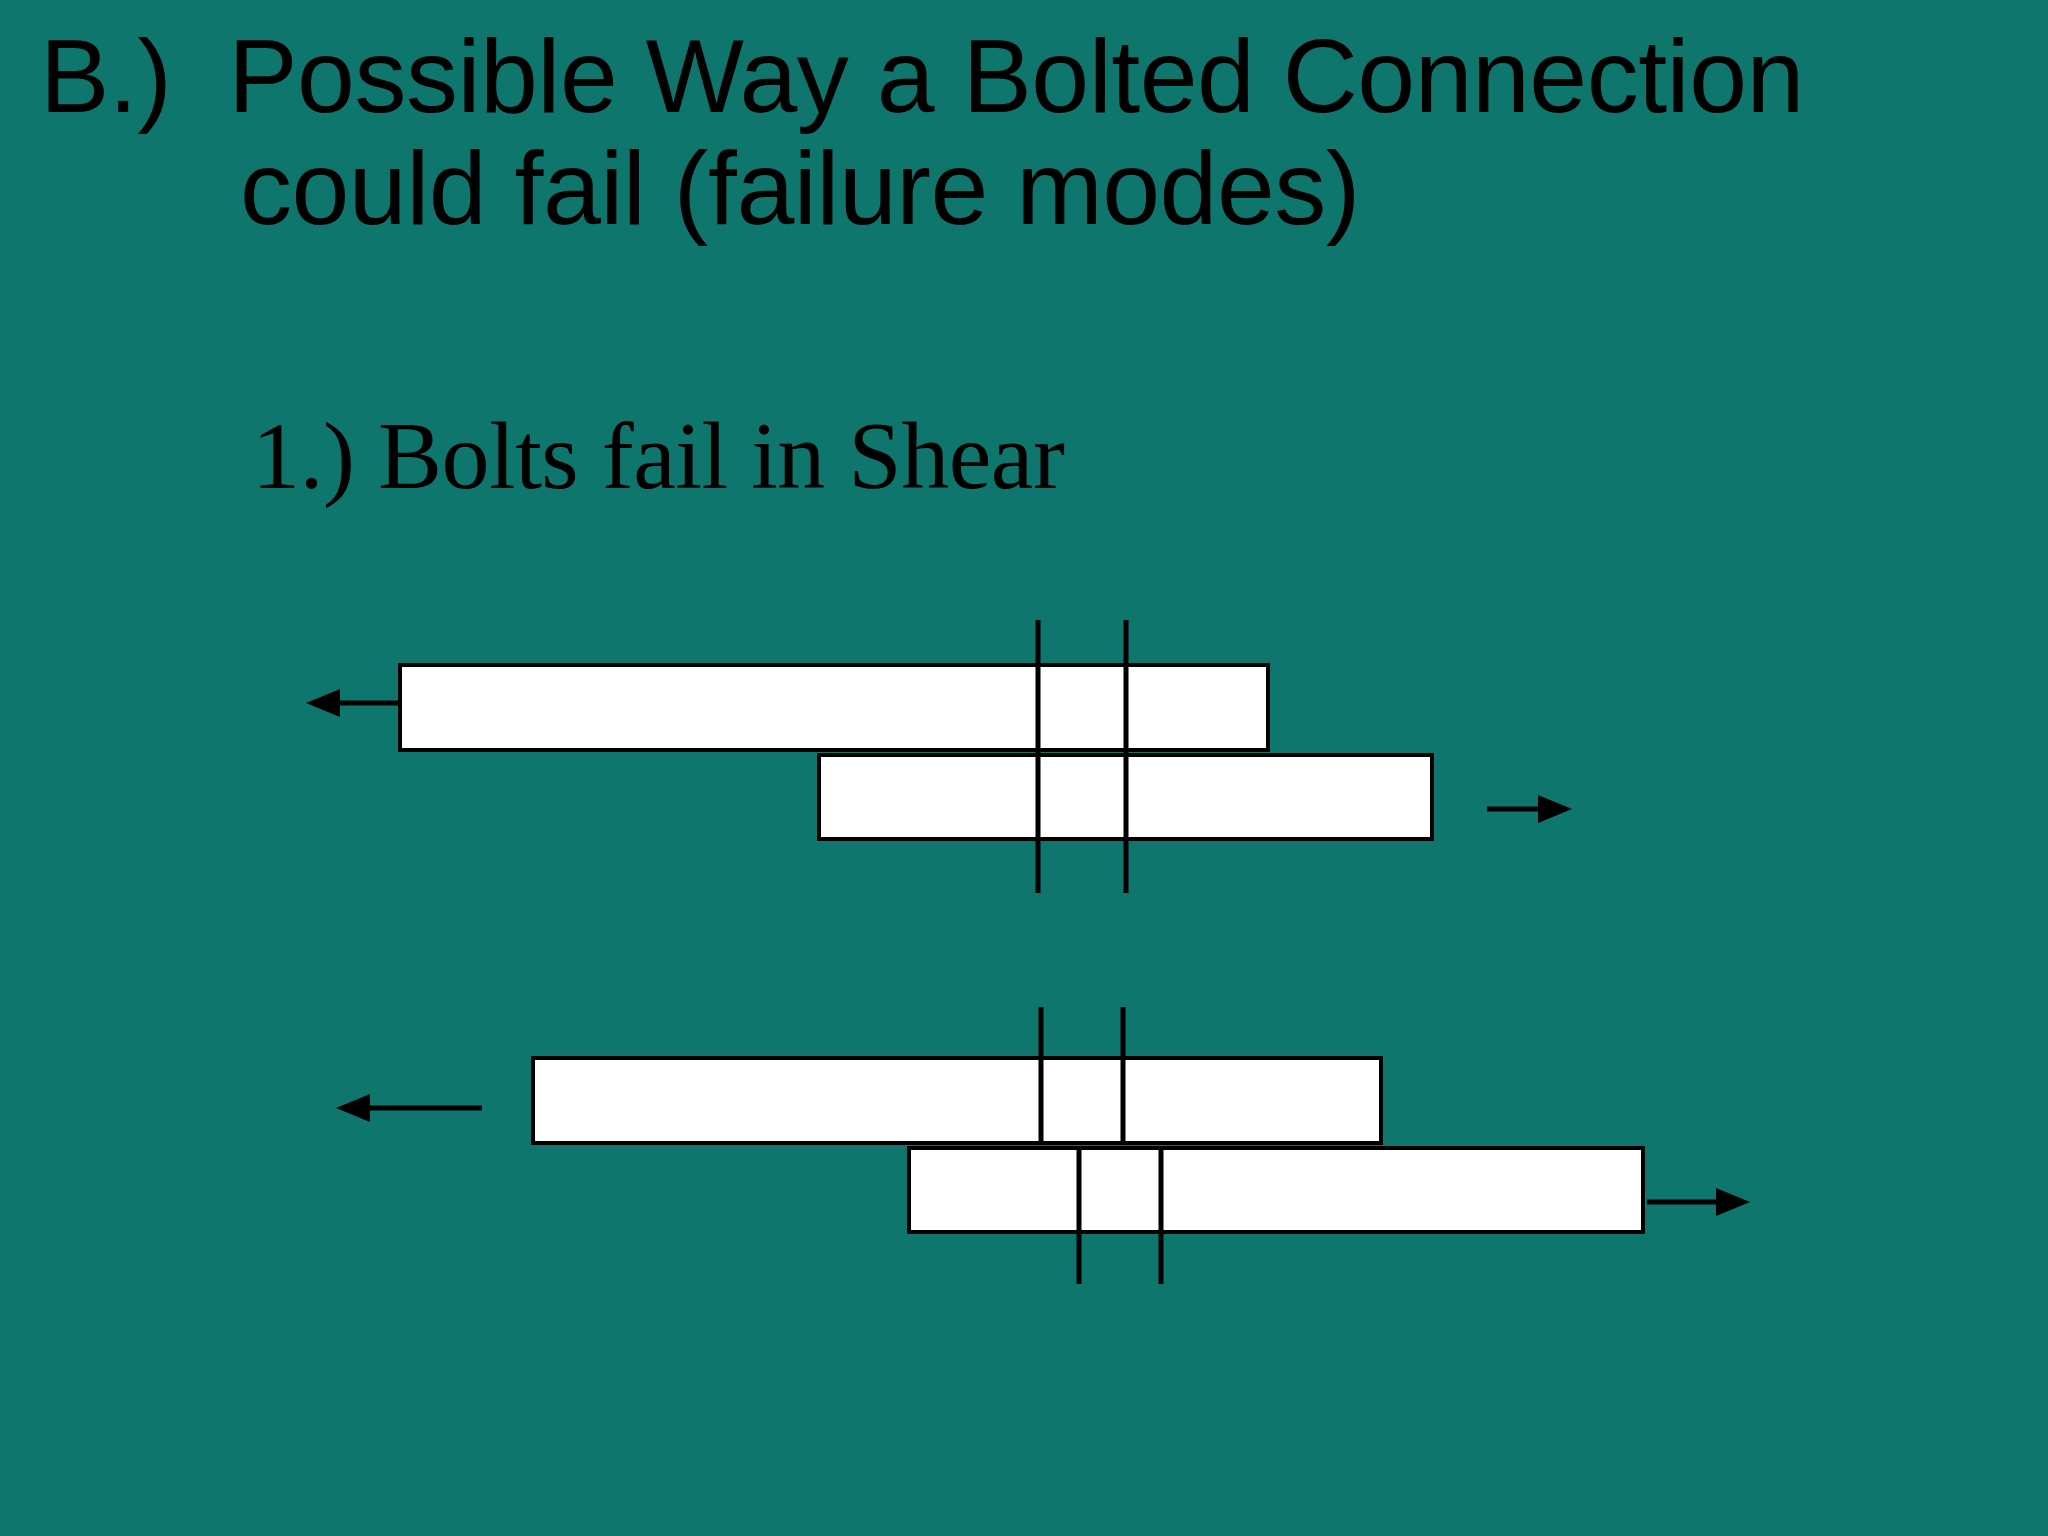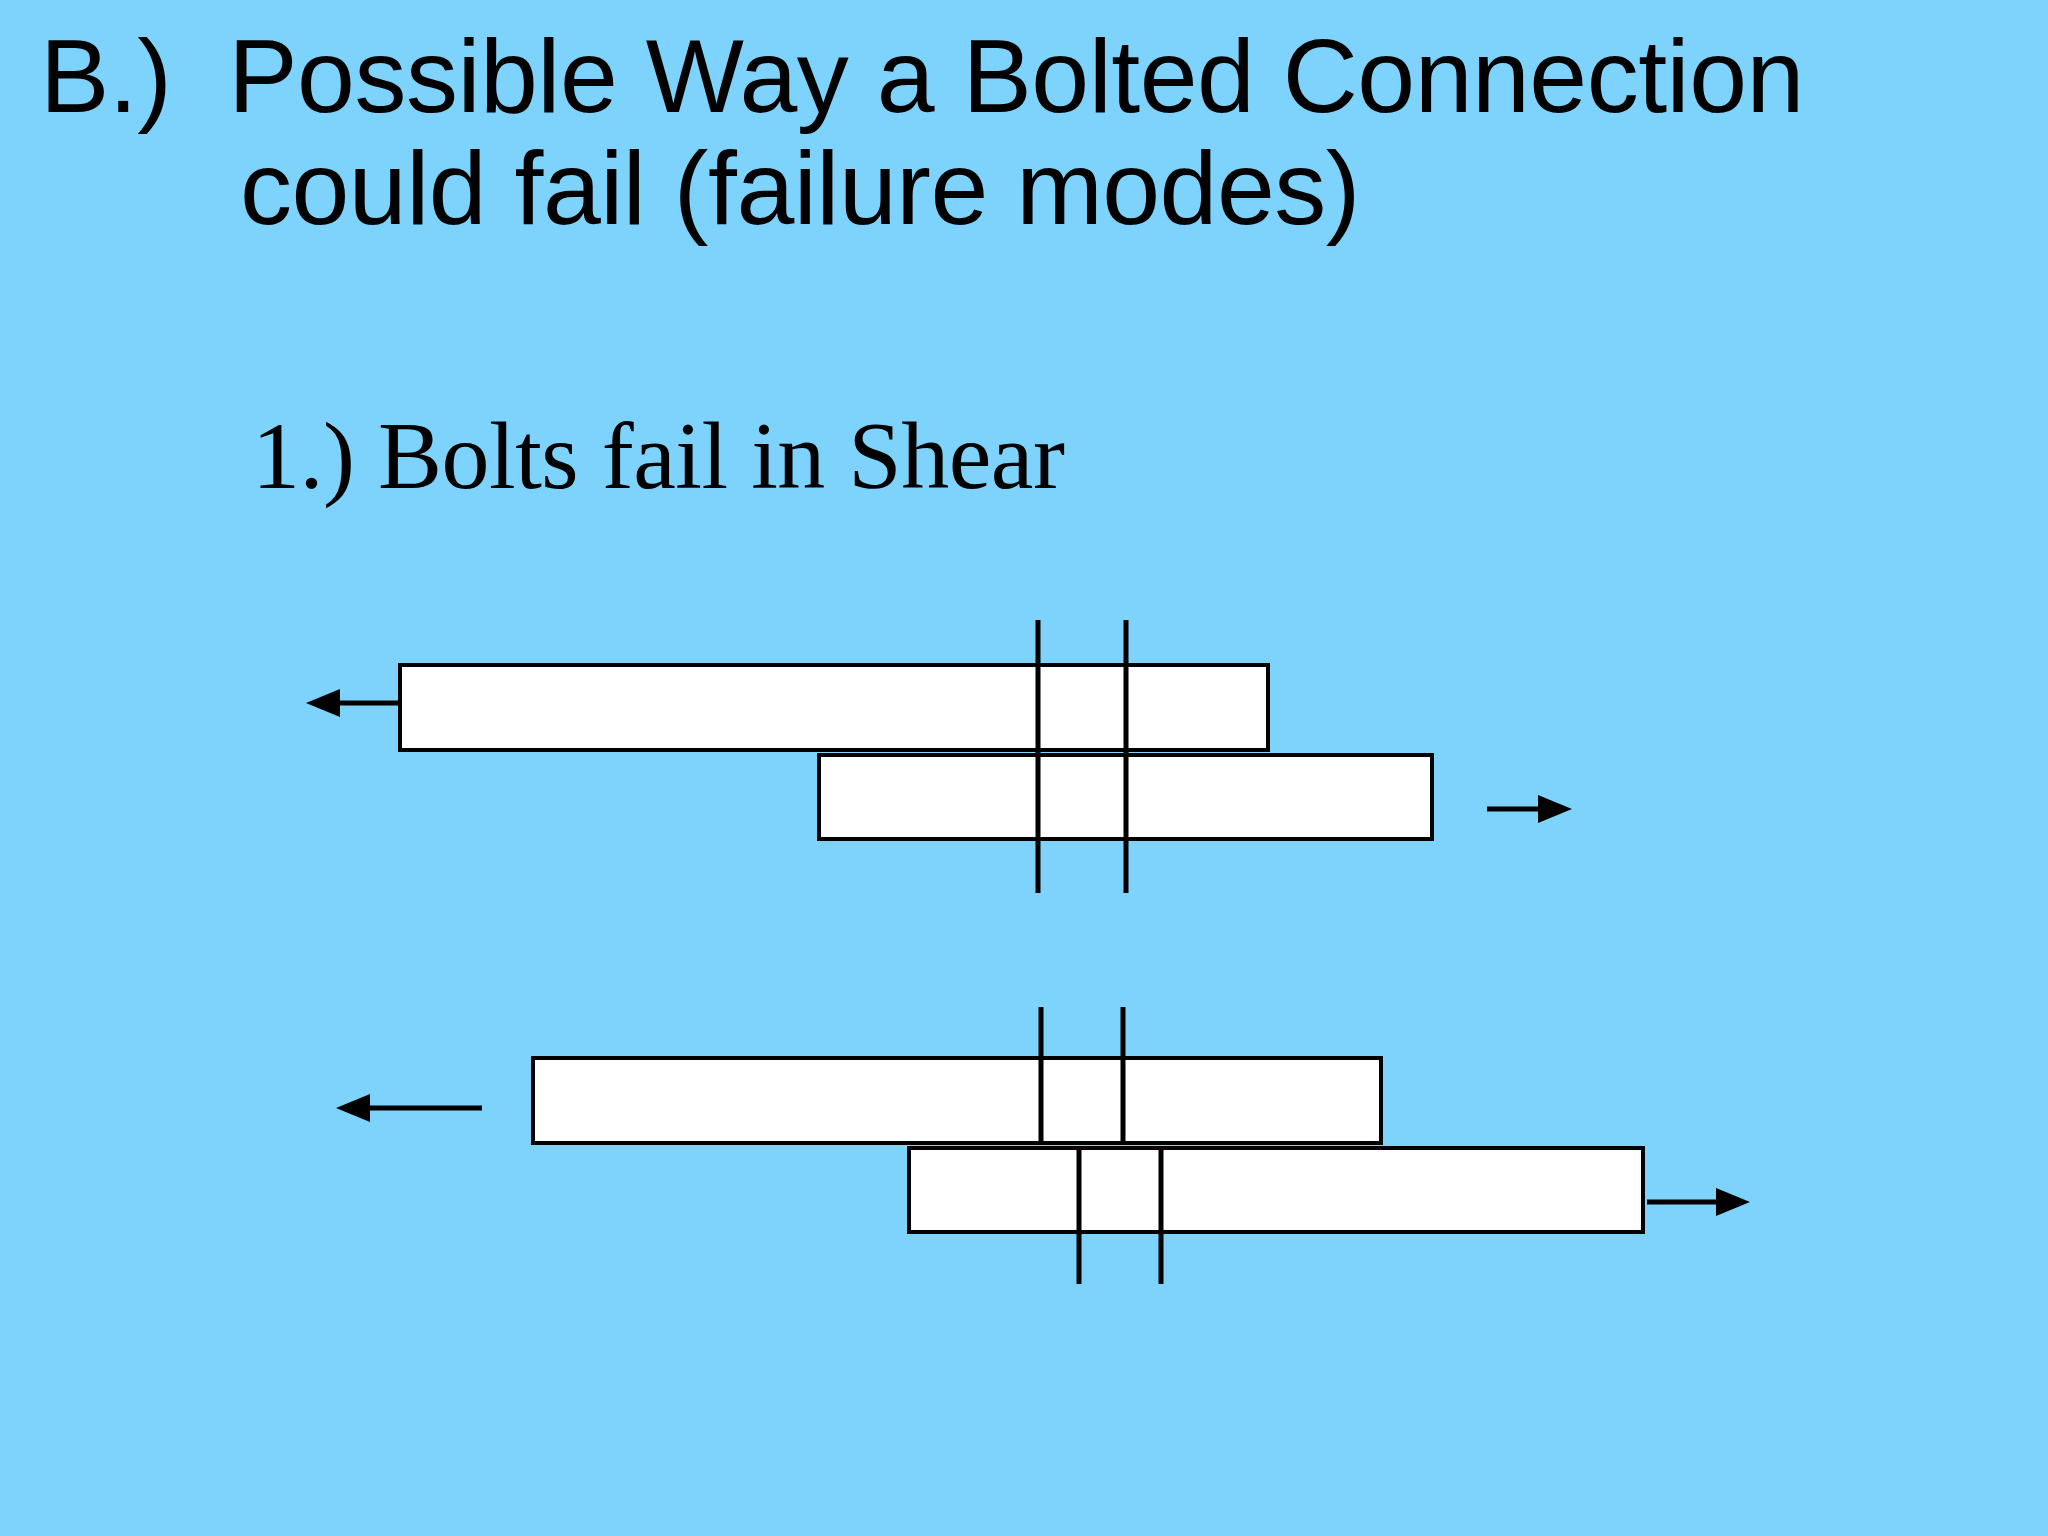--- a/index.html
+++ b/index.html
@@ -14,21 +14,21 @@
     overflow: hidden;
     font-family: "Liberation Sans", sans-serif;
     color: #000000;
   }
   #slide {
     position: absolute;
     left: 0;
     top: 0;
     width: 2048px;
     height: 1536px;
-    background: #7dd3fc;
+    background: #0f766e;
   }
 
   
   .title-block {
     position: absolute;
     left: 40px;
     top: 20px;
     width: 1900px;
   }
   .title-line {

